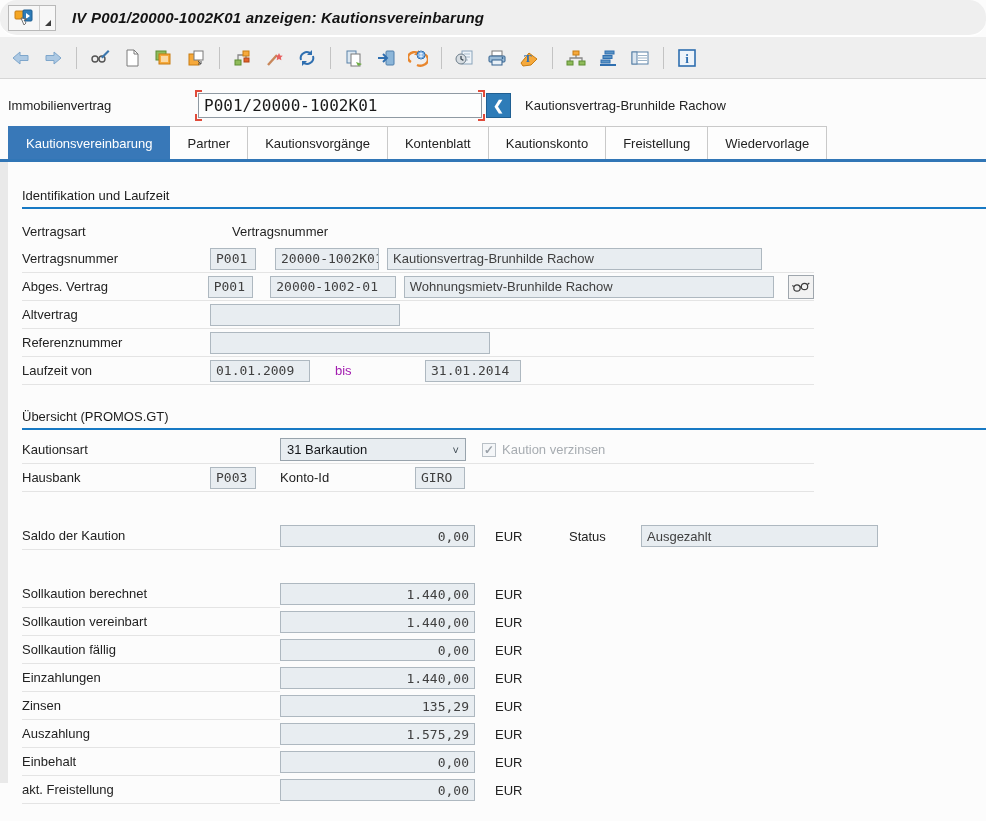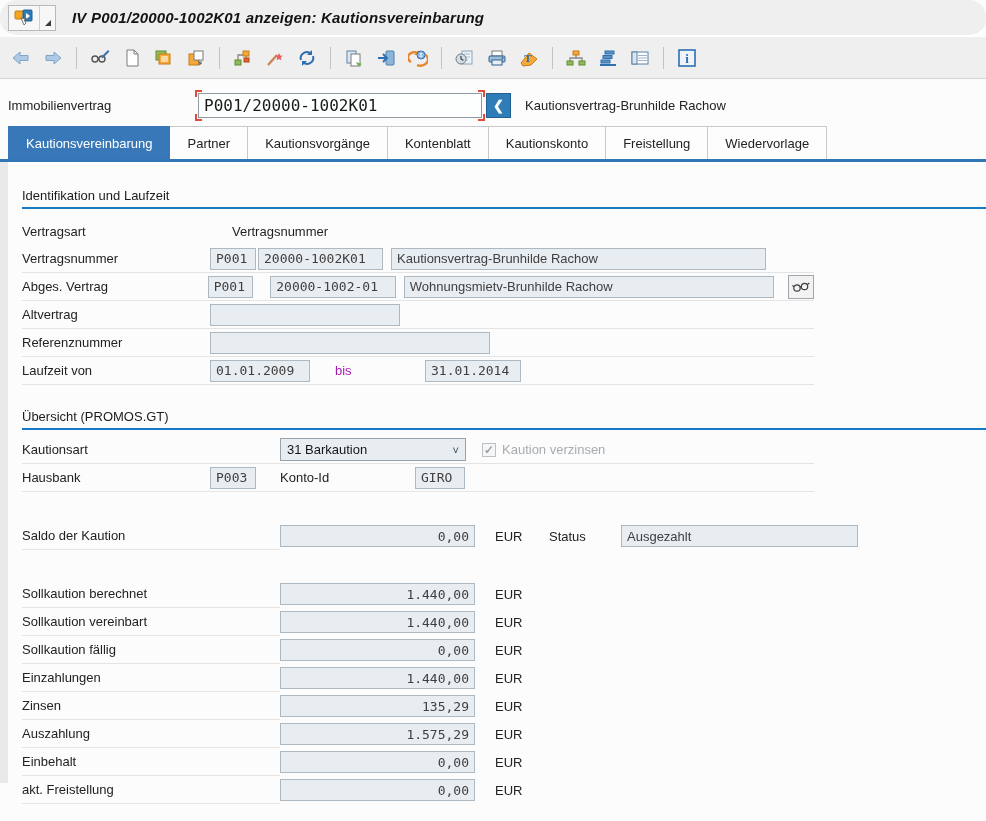--- a/index.html
+++ b/index.html
@@ -101,21 +101,21 @@
 
   .checkbox-wrap { display:flex; align-items:center; margin-left:16px; }
   .checkbox {
     width:14px; height:14px; background:#f4f6f8; border:1px solid #b9c0c6;
     display:flex; align-items:center; justify-content:center;
     color:#9aa1a8; font-size:12px; font-weight:bold;
   }
   .check-label { margin-left:6px; color:#a7acb1; }
 
   .eur { margin-left:20px; color:#222; width:34px; }
-  .status-label { margin-left:20px; width:72px; color:#222; } .spacer24 { height:24px; } .spacer30 { height:30px; }
+  .status-label { margin-left:40px; width:72px; color:#222; } .spacer24 { height:24px; } .spacer30 { height:30px; }
 </style>
 </head>
 <body>
 
 <div class="titlebar">
   <div class="title-btn-group">
     <span class="title-btn">
       <svg width="20" height="18" viewBox="0 0 20 18">
         <rect x="1" y="2" width="10" height="8" rx="1" fill="#f5a623" stroke="#c87d12"></rect>
         <rect x="9" y="1" width="9" height="11" rx="1" fill="#2e7cb8" stroke="#1f5f92"></rect>
@@ -307,21 +307,21 @@
   <div class="section-rule"></div>
 
   <div class="row" style="margin-top:8px;">
     <span class="lab-s">Vertragsart</span>
     <span style="margin-left:22px;">Vertragsnummer</span>
   </div>
 
   <div class="row sep">
     <span class="lab-s">Vertragsnummer</span>
     <span class="fld mono" style="width:46px;">P001</span>
-    <span class="fld mono" style="width:125px; margin-left:2px;">20000-1002K01</span>
+    <span class="fld mono" style="width:104px; margin-left:19px;">20000-1002K01</span>
     <span class="fld sans" style="width:375px; margin-left:8px;">Kautionsvertrag-Brunhilde Rachow</span>
   </div>
 
   <div class="row sep">
     <span class="lab-s">Abges. Vertrag</span>
     <span class="fld mono" style="width:46px;">P001</span>
     <span class="fld mono" style="width:127px; margin-left:17px;">20000-1002-01</span>
     <span class="fld sans" style="width:375px; margin-left:8px;">Wohnungsmietv-Brunhilde Rachow</span>
     <span class="glasses-btn">
       <svg width="18" height="12" viewBox="0 0 18 12">

